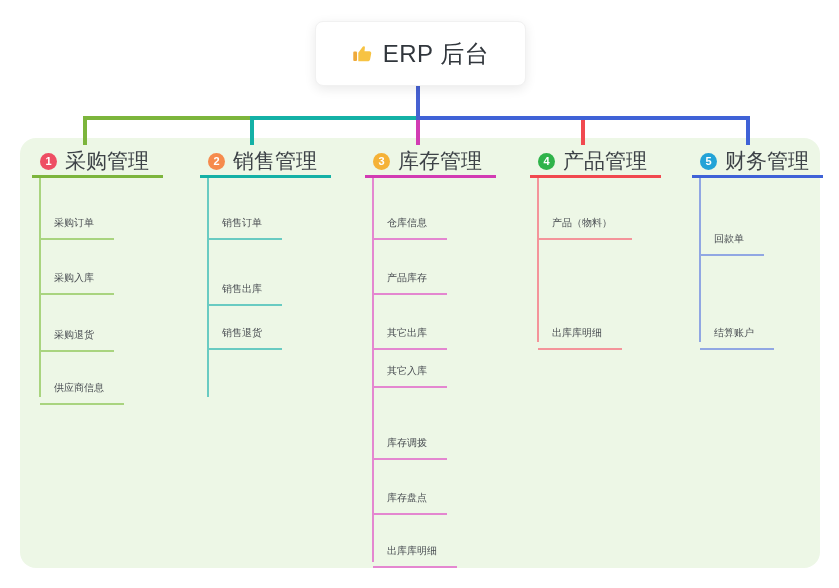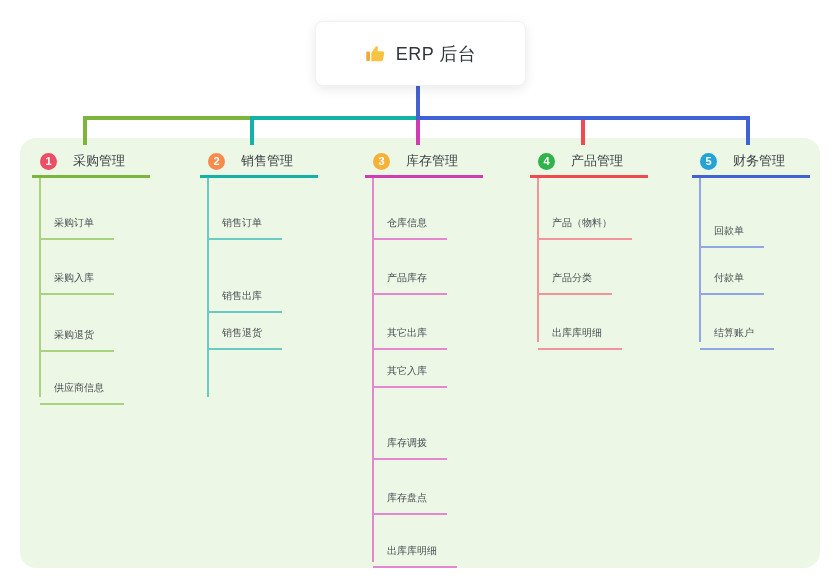--- a/index.html
+++ b/index.html
@@ -3,27 +3,27 @@
 <meta charset="utf-8">
 <style>
   html,body{margin:0;padding:0;background:#ffffff;width:839px;height:588px;overflow:hidden;
     font-family:"Liberation Sans","DejaVu Sans",sans-serif;}
   #stage{position:relative;width:839px;height:588px;background:#ffffff;}
   #panel{position:absolute;left:20px;top:138px;width:800px;height:430px;border-radius:16px;z-index:0;}
   #connectors{position:absolute;left:0;top:0;width:839px;height:588px;z-index:1;pointer-events:none;}
   #root-node{position:absolute;left:315px;top:21px;width:209px;height:63px;background:#ffffff;
     border:1px solid #f1f1f1;border-radius:8px;box-shadow:0 3px 12px rgba(0,0,0,0.09);
     display:flex;align-items:center;justify-content:center;gap:10px;z-index:2;cursor:pointer;}
-  #root-node .root-label{font-size:18px;color:#31363c;font-weight:500;letter-spacing:.5px;}
+  #root-node .root-label{font-size:24px;color:#31363c;font-weight:500;letter-spacing:.5px;}
   .branch-title{position:absolute;height:28px;display:flex;align-items:center;gap:8px;
     padding:0 14px 0 8px;min-width:96px;border-bottom-style:solid;border-bottom-width:3px;
     z-index:2;white-space:nowrap;cursor:pointer;box-sizing:content-box;}
   .branch-title .badge{width:17px;height:17px;border-radius:50%;color:#fff;font-size:11px;
     font-weight:bold;display:flex;align-items:center;justify-content:center;flex:0 0 17px;}
-  .branch-title .branch-label{font-size:13px;color:#3d4247;margin-left:8px;}
+  .branch-title .branch-label{font-size:21px;color:#3d4247;}
   .sub-item{position:absolute;height:34px;display:flex;align-items:flex-end;
     padding:0 20px 8px 14px;border-bottom-style:solid;border-bottom-width:2px;
     font-size:10px;color:#4a4e53;white-space:nowrap;z-index:2;cursor:pointer;box-sizing:content-box;}
 </style>
 </head>
 <body>
 
 <div id="stage">
   <div id="panel" style="background: rgb(237, 247, 230);"></div>
 
@@ -56,40 +56,38 @@
     </div>
     <div class="sub-item" style="left: 40px; top: 196px; border-bottom-color: rgb(169, 212, 127);">采购订单</div>
     <div class="sub-item" style="left: 40px; top: 251px; border-bottom-color: rgb(169, 212, 127);">采购入库</div>
     <div class="sub-item" style="left: 40px; top: 308px; border-bottom-color: rgb(169, 212, 127);">采购退货</div>
     <div class="sub-item" style="left: 40px; top: 361px; border-bottom-color: rgb(169, 212, 127); font-family: Liberation Serif, serif;">供应商信息</div>
     <div class="branch-title" style="left: 200px; top: 147px; border-bottom-color: rgb(20, 177, 166);">
       <span class="badge" style="background: rgb(246, 139, 77);">2</span>
       <span class="branch-label">销售管理</span>
     </div>
     <div class="sub-item" style="left: 208px; top: 196px; border-bottom-color: rgb(105, 203, 194);">销售订单</div>
-    <div class="sub-item" style="left: 208px; top: 269px; border-bottom-color: rgb(105, 203, 194); text-align: center;">销售出库</div>
+    <div class="sub-item" style="left: 208px; top: 262px; border-bottom-color: rgb(105, 203, 194); text-align: center;">销售出库</div>
     <div class="sub-item" style="left: 208px; top: 306px; border-bottom-color: rgb(105, 203, 194);">销售退货</div>
     <div class="branch-title" style="left: 365px; top: 147px; border-bottom-color: rgb(210, 60, 179);">
       <span class="badge" style="background: rgb(245, 178, 55);">3</span>
       <span class="branch-label">库存管理</span>
     </div>
     <div class="sub-item" style="left: 373px; top: 196px; border-bottom-color: rgb(228, 135, 208);">仓库信息</div>
     <div class="sub-item" style="left: 373px; top: 251px; border-bottom-color: rgb(228, 135, 208);">产品库存</div>
     <div class="sub-item" style="left: 373px; top: 306px; border-bottom-color: rgb(228, 135, 208);">其它出库</div>
     <div class="sub-item" style="left: 373px; top: 344px; border-bottom-color: rgb(228, 135, 208);">其它入库</div>
     <div class="sub-item" style="left: 373px; top: 416px; border-bottom-color: rgb(228, 135, 208);">库存调拨</div>
     <div class="sub-item" style="left: 373px; top: 471px; border-bottom-color: rgb(228, 135, 208);">库存盘点</div>
     <div class="sub-item" style="left: 373px; top: 524px; border-bottom-color: rgb(228, 135, 208);">出库库明细</div>
     <div class="branch-title" style="left: 530px; top: 147px; border-bottom-color: rgb(241, 73, 79);">
       <span class="badge" style="background: rgb(47, 179, 74);">4</span>
       <span class="branch-label">产品管理</span>
     </div>
     <div class="sub-item" style="left: 538px; top: 196px; border-bottom-color: rgb(244, 148, 154);">产品（物料）</div>
-    <div class="sub-item" style="left: 538px; top: 251px; border-bottom-color: rgb(244, 148, 154);">产品分类</div>
     <div class="sub-item" style="left: 538px; top: 306px; border-bottom-color: rgb(244, 148, 154);">出库库明细</div>
     <div class="branch-title" style="left: 692px; top: 147px; border-bottom-color: rgb(63, 98, 215);">
       <span class="badge" style="background: rgb(35, 163, 215);">5</span>
       <span class="branch-label">财务管理</span>
     </div>
-    <div class="sub-item" style="left: 700px; top: 204px; border-bottom-color: rgb(145, 167, 227);">回款单</div>
-    <div class="sub-item" style="left: 700px; top: 251px; border-bottom-color: rgb(145, 167, 227);">付款单</div>
+    <div class="sub-item" style="left: 700px; top: 212px; border-bottom-color: rgb(145, 167, 227);">回款单</div>
     <div class="sub-item" style="left: 700px; top: 306px; border-bottom-color: rgb(145, 167, 227);">结算账户</div>
   </div>
 
 </body></html>

